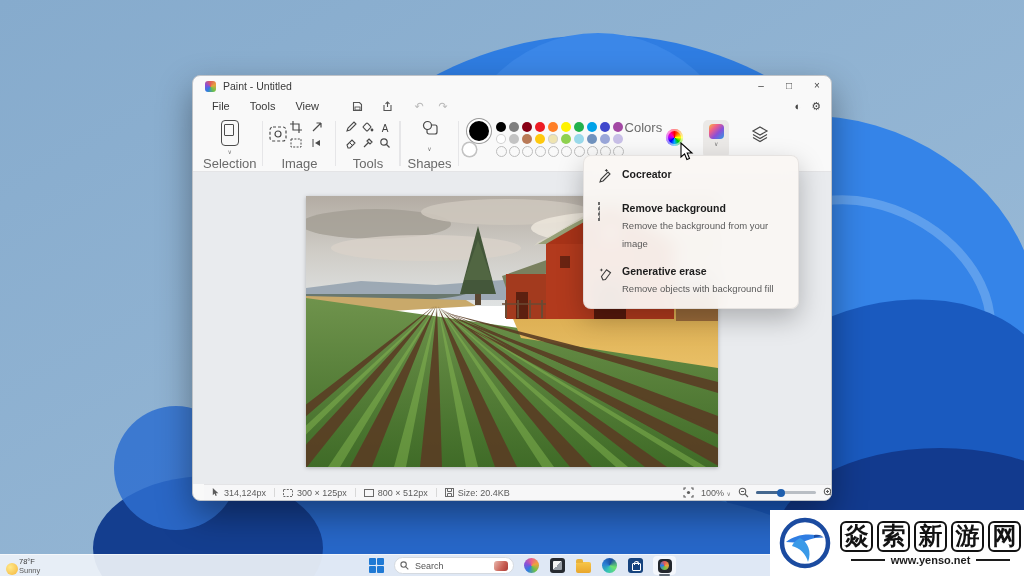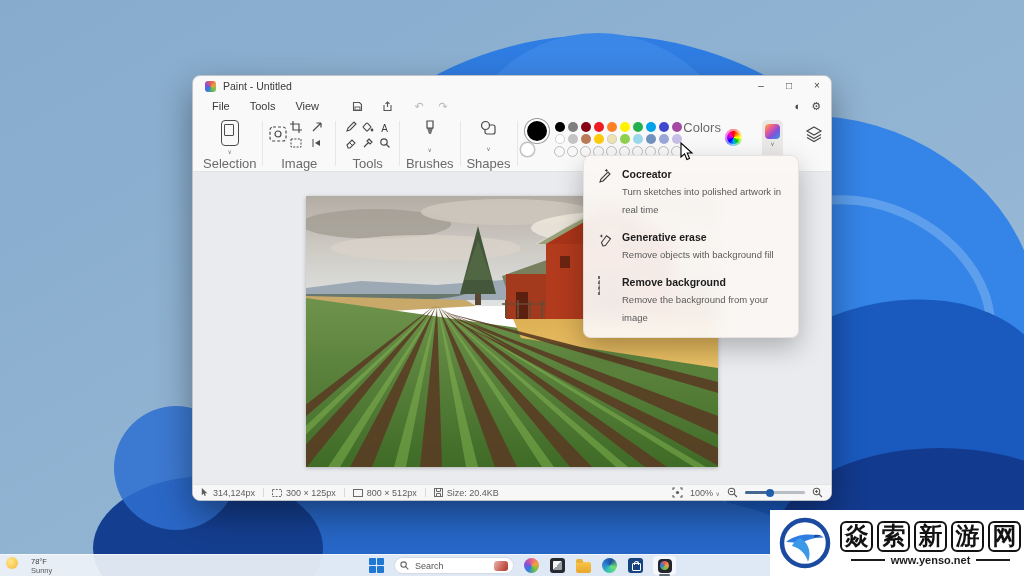--- a/index.html
+++ b/index.html
@@ -50,21 +50,21 @@
   .copilot-btn{margin:4px 8px 0 10px;width:26px;height:34px;display:flex;flex-direction:column;align-items:center;
     background:#ebe9e7;border-radius:5px;padding-top:4px;}
   .copilot-glyph{width:15px;height:15px;border-radius:4px;
     background:linear-gradient(135deg,#f6b73c 0%,#ef5f8a 30%,#8a4fd8 60%,#2e9be2 100%);}
   .layers-btn{margin:9px 4px 0 14px;}
   
   .canvas-area{position:absolute;left:0;top:96px;width:638px;height:312px;background:#e9ebee;}
   #farm-canvas{position:absolute;left:113px;top:24px;width:412px;height:271px;background:#fff;
     box-shadow:0 1px 4px rgba(0,0,0,.25);}
   
-  .statusbar{position:absolute;left:0;bottom:0;width:638px;height:16px;background:#f7f7f8;
+  .statusbar{position:absolute;left:11px;bottom:0;width:638px;height:16px;background:#f7f7f8;
     border-top:1px solid #e4e4e6;display:flex;align-items:center;font-size:9px;color:#5c5c5c;padding:0 8px;box-sizing:border-box;}
   .sseg{display:flex;align-items:center;gap:4px;padding:0 8px;}
   .sdiv{width:1px;height:9px;background:#d8d8d8;}
   .zoomctl{margin-left:auto;display:flex;align-items:center;gap:7px;}
   .ztrack{position:relative;width:60px;height:3px;background:#b9bec4;border-radius:2px;}
   .zfill{position:absolute;left:0;top:0;height:3px;width:24px;background:#44678f;border-radius:2px;}
   .zthumb{position:absolute;left:21px;top:-2.5px;width:8px;height:8px;border-radius:50%;background:#1f5fae;}
   
   #copilot-menu{left:583px;top:155px;width:214px;background:rgba(250,246,243,.94);
     border:1px solid rgba(0,0,0,.08);border-radius:8px;box-shadow:0 10px 26px rgba(0,0,0,.25);
@@ -98,21 +98,21 @@
   .store{width:15px;height:15px;border-radius:3px;background:#16437e;position:relative;}
   .store::after{content:"";position:absolute;left:4px;top:5px;width:7px;height:6px;border:1.2px solid #fff;border-radius:1px;}
   .store::before{content:"";position:absolute;left:6px;top:2.5px;width:3px;height:3px;border:1.2px solid #fff;border-bottom:none;border-radius:3px 3px 0 0;}
   .paint-tile{width:23px;height:19px;border-radius:4px;background:rgba(255,255,255,.65);
     display:flex;align-items:center;justify-content:center;position:relative;}
   .paint-glyph{width:14px;height:14px;border-radius:4px;background:#23272d;position:relative;}
   .paint-glyph::after{content:"";position:absolute;left:2.5px;top:2.5px;width:9px;height:9px;border-radius:50%;
     background:conic-gradient(#e25a5a,#e8a33c,#6cc24a,#2e7ce2,#e25a5a);}
   .active-line{position:absolute;left:6px;bottom:-1px;width:11px;height:2px;border-radius:2px;background:#5f6a75;}
   
-  #weather{left:6px;bottom:1px;display:flex;align-items:flex-start;gap:13px;z-index:31;}
+  #weather{left:6px;bottom:1px;display:flex;align-items:flex-end;gap:1px;z-index:31;}
   .sun{width:12px;height:12px;border-radius:50%;background:radial-gradient(circle at 35% 35%,#ffe98a,#f5b53a);}
   .wtxt{font-size:7.5px;line-height:9px;color:#3c3c3c;}
   
   #watermark{left:770px;top:510px;width:254px;height:66px;background:#fff;z-index:50;
     display:flex;align-items:center;padding:0 0 0 8px;box-sizing:border-box;gap:8px;}
   .wm-text{display:flex;flex-direction:column;align-items:center;gap:2px;}
   .wm-chars{display:flex;gap:4px;}
   .wm-char{font-family:"DejaVu Sans",sans-serif;font-size:24px;font-weight:bold;color:#121212;
     border:2.5px solid #121212;border-radius:6px;line-height:27px;width:29px;text-align:center;}
   .wm-url{display:flex;align-items:center;gap:6px;font-size:11px;font-weight:bold;color:#1c1c1c;}
@@ -232,28 +232,20 @@
               </svg></span>
           <span><svg width="12" height="12" viewBox="0 0 12 12">
                 <circle cx="5" cy="5" r="3.2" fill="none" stroke="#4a4a4a" stroke-width="1.2"></circle>
                 <path d="M7.5 7.5 10.5 10.5" stroke="#4a4a4a" stroke-width="1.3"></path>
               </svg></span>
         </div>
         <span class="rlabel">Tools</span>
       </div>
       <div class="rdiv"></div>
 
-      <div class="rgroup">
-        <span><svg width="14" height="18" viewBox="0 0 14 18">
-              <path d="M4 1h6v7H4z" fill="none" stroke="#4a4a4a" stroke-width="1.2"></path>
-              <path d="M4 8h6l-2 6H6z" fill="#4a4a4a" opacity=".75"></path>
-            </svg></span>
-        <span class="chev">∨</span>
-        <span class="rlabel">Brushes</span>
-      </div>
       <div class="rdiv"></div>
 
       <div class="rgroup">
         <span><svg width="18" height="16" viewBox="0 0 18 16">
               <rect x="6" y="5" width="10" height="9" rx="2" fill="none" stroke="#4a4a4a" stroke-width="1.2"></rect>
               <circle cx="6.5" cy="5.5" r="4" fill="#f7f7f7" stroke="#4a4a4a" stroke-width="1.2"></circle>
             </svg></span>
         <span class="chev">∨</span>
         <span class="rlabel">Shapes</span>
       </div>
@@ -451,36 +443,36 @@
 
   <div id="copilot-menu" class="abs">
     <div class="cm-item">
       <span class="cm-icon">
         <svg width="15" height="15" viewBox="0 0 15 15">
             <path d="M5 12 12 5l-2-2-7 7-1 3z" fill="none" stroke="#3c3c3c" stroke-width="1.1"></path>
             <path d="M3 3l1-2 1 2 2 1-2 1-1 2-1-2-2-1z" fill="#3c3c3c" transform="translate(6,-1) scale(0.6)"></path>
           </svg>
       </span>
       <span><span class="cm-title" style="display:block;">Cocreator</span>
-      <span class="cm-desc">Turn sketches into polished artwork in real time</span></span>
+      </span>
+    </div>
+    <div class="cm-item">
+      <span class="cm-icon"><span class="checker"></span></span>
+      <span><span class="cm-title" style="display:block;">Remove background</span>
+      <span class="cm-desc">Remove the background from your image</span></span>
     </div>
     <div class="cm-item">
       <span class="cm-icon">
         <svg width="15" height="15" viewBox="0 0 15 15">
             <path d="M3 10l6-6 3.5 3.5-6 6H4z" fill="none" stroke="#3c3c3c" stroke-width="1.1" transform="rotate(-8 7 7)"></path>
             <path d="M2 4l.8-1.8L4.6 1.4 2.8.6 2 -1 1.2.6 -.6 1.4 1.2 2.2z" fill="#3c3c3c" transform="translate(2,3) scale(0.7)"></path>
           </svg>
       </span>
       <span><span class="cm-title" style="display:block;">Generative erase</span>
       <span class="cm-desc">Remove objects with background fill</span></span>
-    </div>
-    <div class="cm-item">
-      <span class="cm-icon"><span class="checker"></span></span>
-      <span><span class="cm-title" style="display:block;">Remove background</span>
-      <span class="cm-desc">Remove the background from your image</span></span>
     </div>
   </div>
 
   <svg id="cursor" class="abs" style="left:680px;top:142px;" width="14" height="19" viewBox="0 0 14 19">
     <path d="M1 1v14l3.6-3.1 2.3 5.6 2.6-1.1-2.3-5.4H12z" fill="#fff" stroke="#000" stroke-width="1.1"></path>
   </svg>
 
   <div id="taskbar" class="abs">
     <div id="weather" class="abs">
       <span class="sun"></span>

